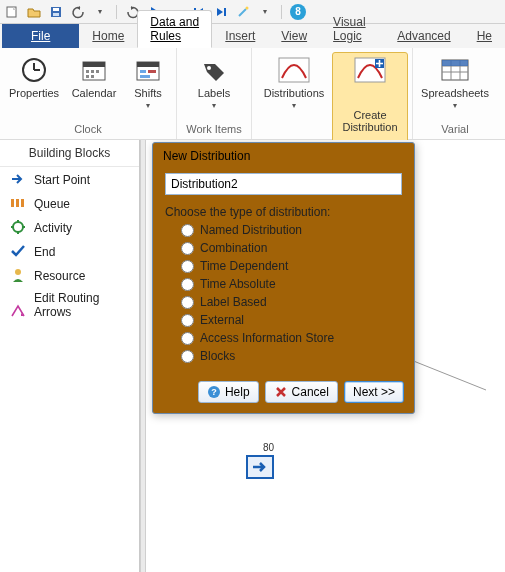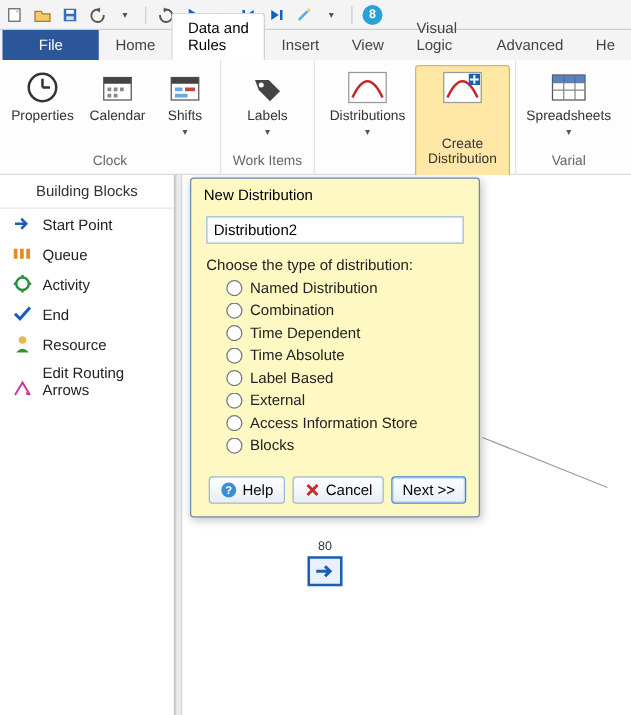--- a/index.html
+++ b/index.html
@@ -42,20 +42,21 @@
     display: flex;
     align-items: flex-end;
     padding-left: 2px;
   }
   .tab {
     padding: 4px 12px 4px 12px;
     font-size: 12px;
     color: #444;
     border: 1px solid transparent;
     cursor: default;
+    text-decoration: underline;
   }
   .tab.file {
     background: #2b579a;
     color: #fff;
     padding: 4px 28px;
   }
   .tab.active {
     background: #fff;
     border: 1px solid #cfcfcf;
     border-bottom: 1px solid #fff;
@@ -146,22 +147,22 @@
     flex:1;
     background:#fff;
     position:relative;
     overflow:hidden;
   }
 
   
   .dialog {
     position:absolute;
     left: 172px; top: 2px;
-    width: 232px;
-    background:#fef9c3;
+    width: 263px;
+    background:#a16207;
     border:1px solid #6b8aad;
     box-shadow: 1px 2px 8px rgba(0,0,0,0.25);
     border-radius: 3px;
   }
   .dialog .titlebar {
     padding: 6px 10px;
     font-size: 12px;
     color:#000;
   }
   .dialog .body {
@@ -191,22 +192,22 @@
     display:flex; align-items:center; gap:4px;
   }
   .dlgbtn.default {
     border:1px solid #3e8bd6;
     box-shadow: 0 0 0 1px #bcd8f3 inset;
   }
   .btnicon { width:14px; height:14px; display:flex; align-items:center; justify-content:center;}
 
   .canvas-port {
     position:absolute;
-    left:100px; top:292px;
-    text-align:center;
+    left:100px; top:302px;
+    text-align:right;
     font-size:10px; color:#333;
   }
   .canvas-port .bluebox {
     width:28px; height:24px;
     border:2px solid #1a5fb4;
     background:#e8f0fb;
     display:flex; align-items:center; justify-content:center;
     margin-top:2px;
   }
 </style>

